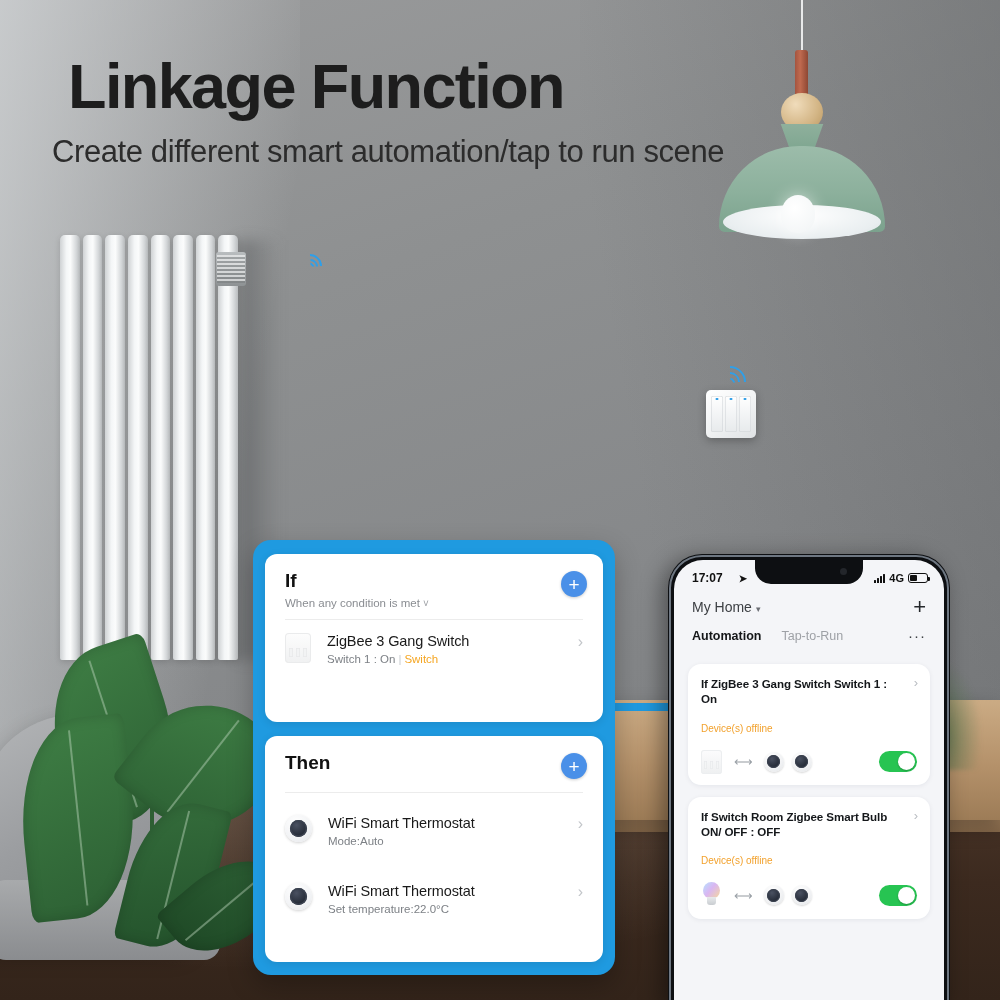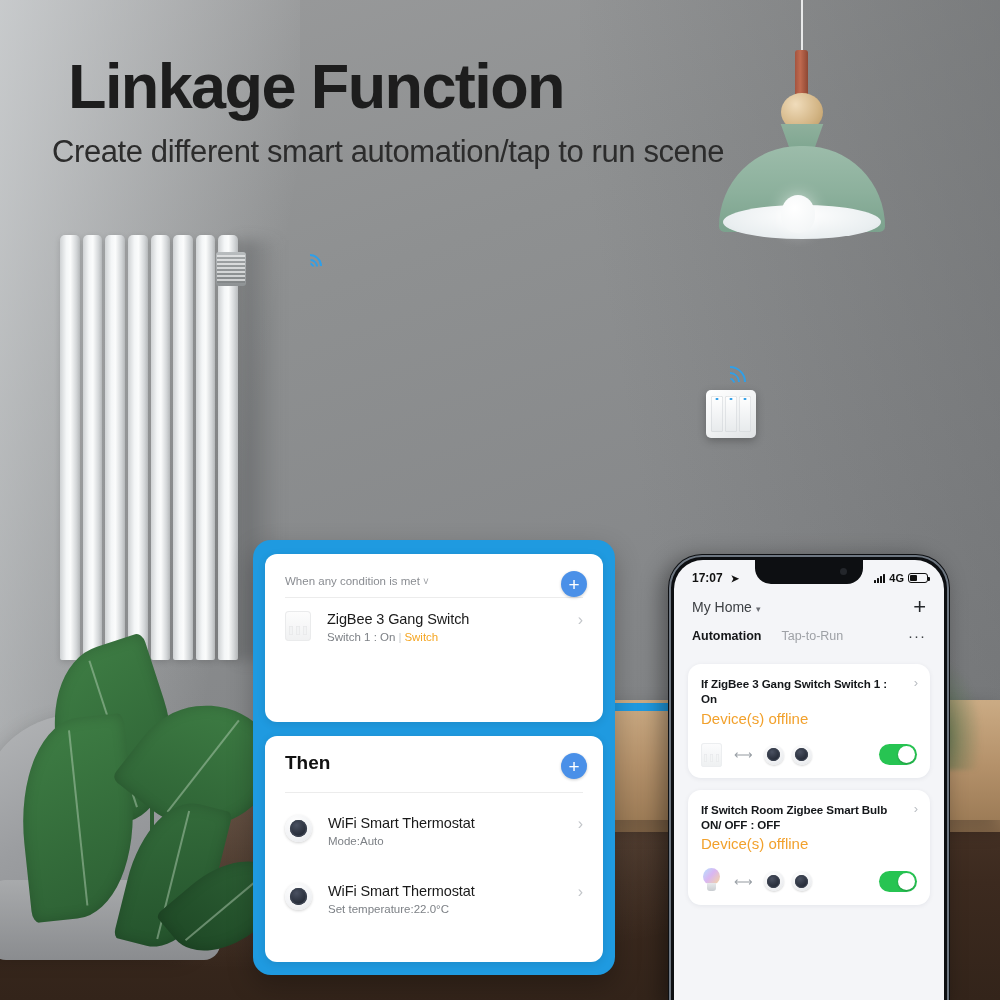--- a/index.html
+++ b/index.html
@@ -291,21 +291,21 @@
   }
   .notch-cam {
     position: absolute; right: 16px; top: 8px; width: 7px; height: 7px; border-radius: 50%;
     background: #23262b;
   }
   .statusbar {
     position: relative; height: 30px; display: flex; align-items: center;
     justify-content: space-between; padding: 6px 16px 0 18px;
     font-size: 12px; font-weight: 600; color: #111;
   }
-  .sb-left { display: flex; align-items: center; gap: 8px; }
+  .sb-left { display: flex; align-items: center; gap: 16px; }
   .loc-arrow { font-size: 10px; }
   .sb-right { display: flex; align-items: center; gap: 4px; font-size: 11px; font-weight: 600; justify-content: flex-end;}
   .sig { display: flex; align-items: flex-end; gap: 1px; height: 9px; }
   .sig b { width: 2px; background: #111; display: block; border-radius: .5px; }
   .batt {
     width: 20px; height: 10px; border: 1.2px solid #111; border-radius: 3px; position: relative;
     display: flex; align-items: center; padding: 1px;
   }
   .batt::after {
     content: ""; position: absolute; right: -3px; top: 3px; width: 2px; height: 4px;
@@ -331,21 +331,21 @@
   .auto-card {
     margin: 0 14px 12px 14px; background: #fff; border-radius: 13px; padding: 12px 13px 11px 13px;
     box-shadow: 0 1px 5px rgba(20,30,50,.07);
     position: relative;
   }
   .ac-title {
     font-size: 11.6px; font-weight: 700; color: #14171a; line-height: 1.32; padding-right: 18px;
     letter-spacing: -.1px;
   }
   .ac-chev { position: absolute; right: 12px; top: 11px; color: #b9bdc2; font-size: 13px; }
-  .ac-status { margin-top: 3px; font-size: 15px; color: #f2a12c; }
+  .ac-status { margin-top: 16px; font-size: 10px; color: #f2a12c; }
   .ac-body { display: flex; align-items: center; margin-top: 16px; gap: 8px; }
   .ac-arrow { color: #9aa0a6; font-size: 13px; letter-spacing: -1px; margin: 0 4px; }
   .ac-toggle {
     margin-left: auto; width: 38px; height: 21px; border-radius: 11px; background: #27c452;
     position: relative; cursor: pointer;
   }
   .ac-toggle::after {
     content: ""; position: absolute; right: 2px; top: 2px; width: 17px; height: 17px;
     border-radius: 50%; background: #fff; box-shadow: 0 1px 2px rgba(0,0,0,.25);
   }
@@ -456,20 +456,21 @@
 
 <div class="arrow-wrap">
   <div class="arrow-bar"></div>
   <div class="arrow-head"></div>
 </div>
 
 <div class="blue-panel">
 
   <div class="card card-if">
     <div class="card-head">
+      <div class="card-title">If</div>
       <div class="card-sub">
         <span>When any condition is met</span><span class="chev">˅</span>
       </div>
       <div class="plus-btn">+</div>
     </div>
     <div class="divider"></div>
     <div class="row">
       <div class="ico-switch3">
           <i></i>
           <i></i>

